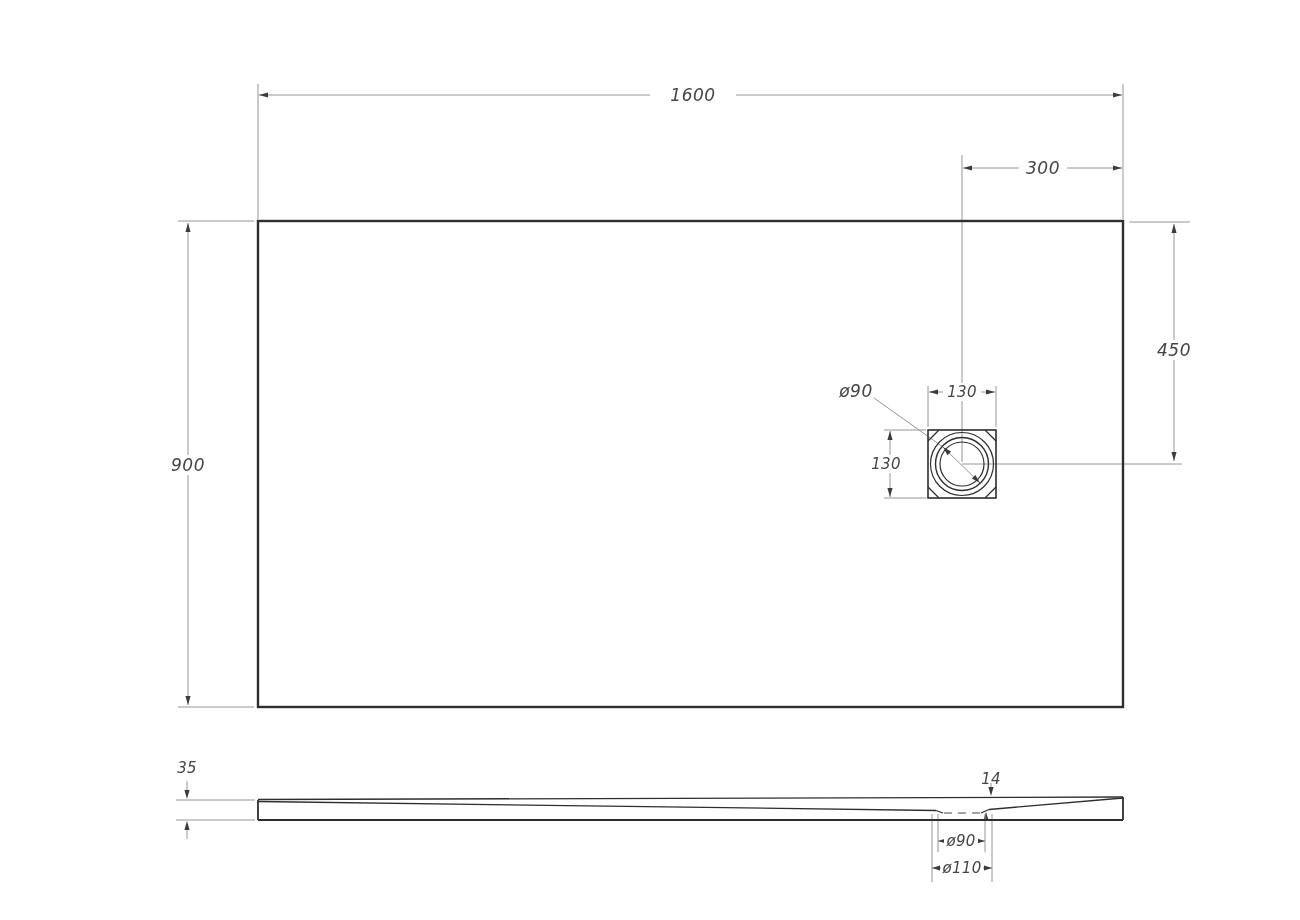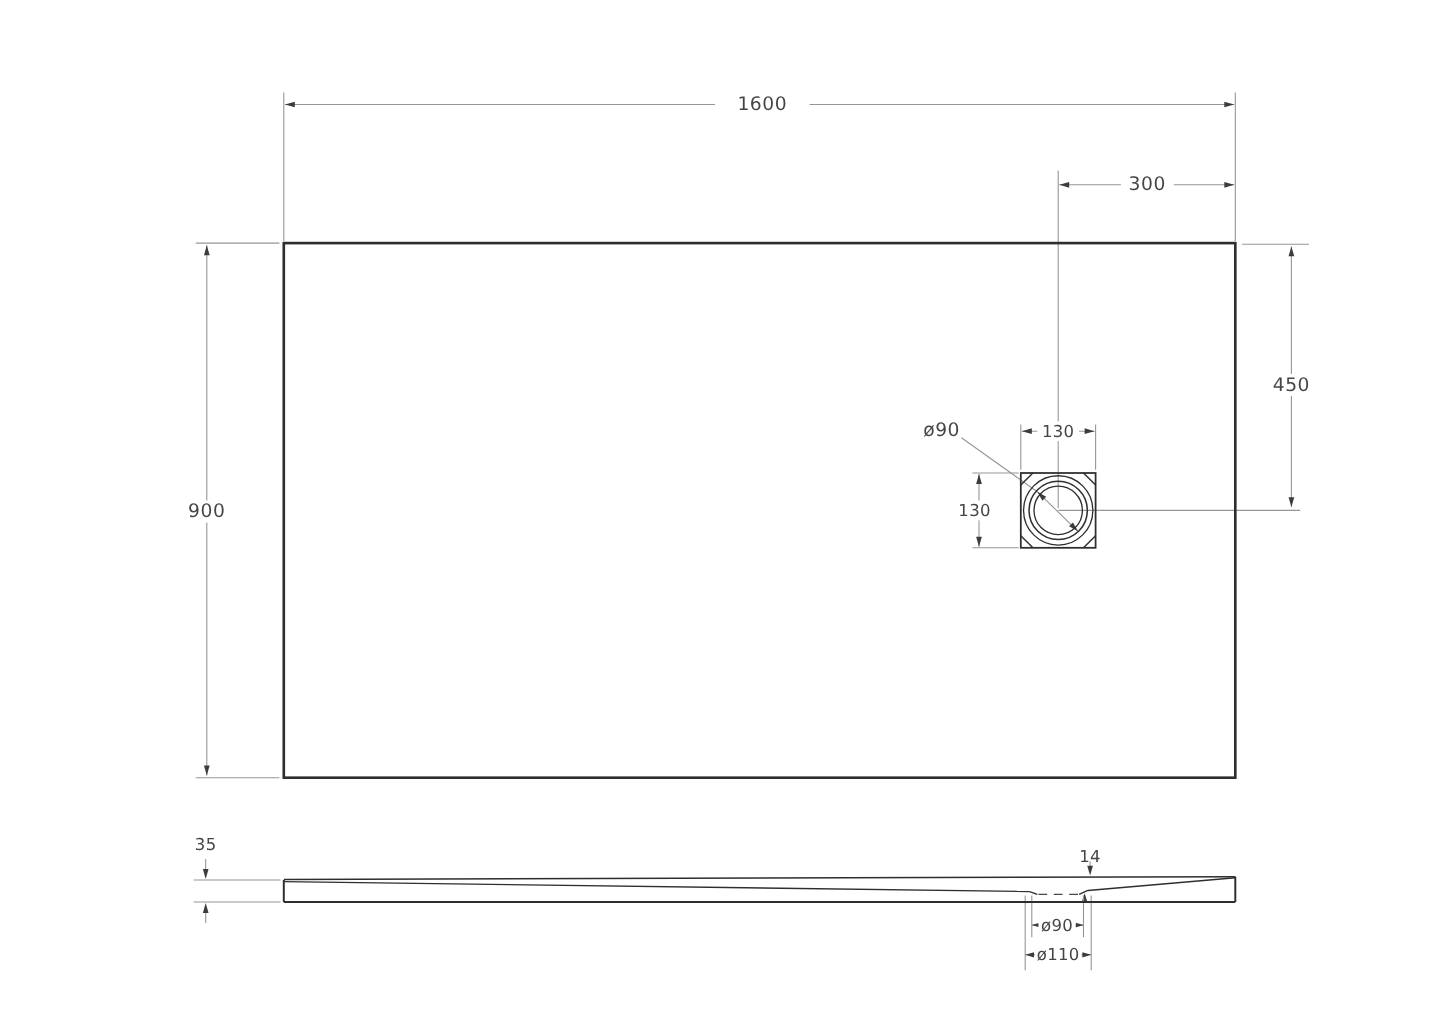--- a/index.html
+++ b/index.html
@@ -1,16 +1,16 @@
 <!DOCTYPE html>
 <html><head>
 <meta charset="utf-8">
 <style>
   html,body{margin:0;padding:0;background:#ffffff;width:1300px;height:920px;overflow:hidden;}
-  .canvas{position:relative;width:1300px;height:920px;background:#ffffff;}
+  .canvas{position:relative;width:1300px;height:920px;background:#ffffff;font-style:italic;}
   svg{display:block;}
   .obj{stroke:#2e2e2e;fill:none;}
   .objthin{stroke:#2e2e2e;fill:none;}
   .thin{stroke:#969696;stroke-width:1;fill:none;}
   .dash{stroke:#4a4a4a;stroke-width:1.2;fill:none;stroke-dasharray:8 6;}
   .ah{fill:#3c3c3c;stroke:none;}
   .mask{fill:#ffffff;stroke:none;}
   .lbl{font-family:"DejaVu Sans","Liberation Sans",sans-serif;font-size:17px;fill:#454545;
        letter-spacing:0.5px;text-anchor:middle;dominant-baseline:central;}
   .lbl.sm{font-size:15px;letter-spacing:0.3px;}

